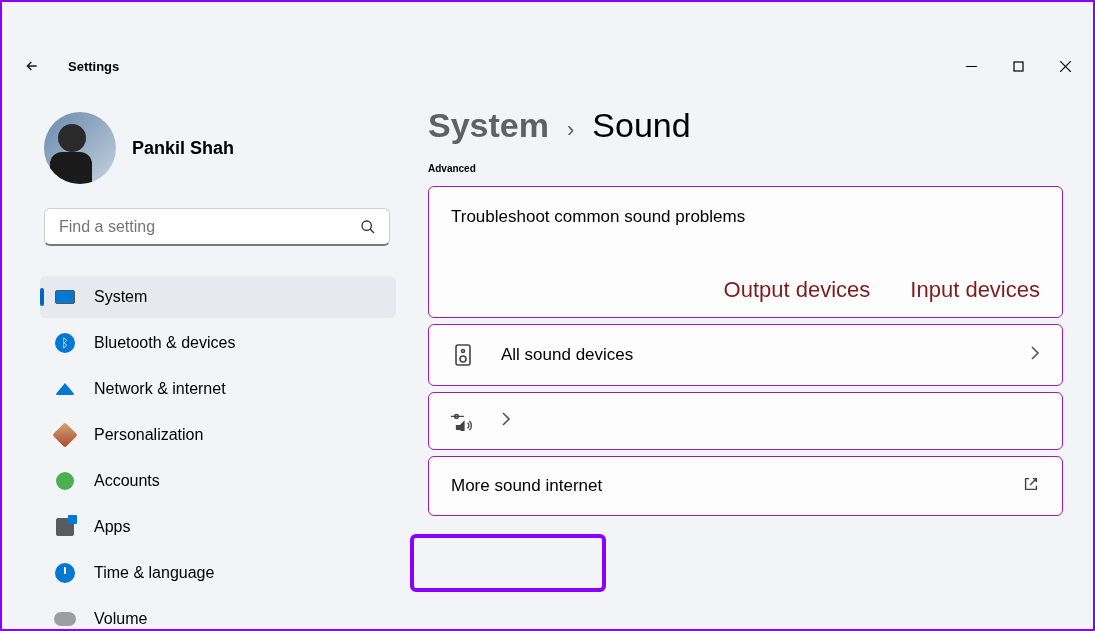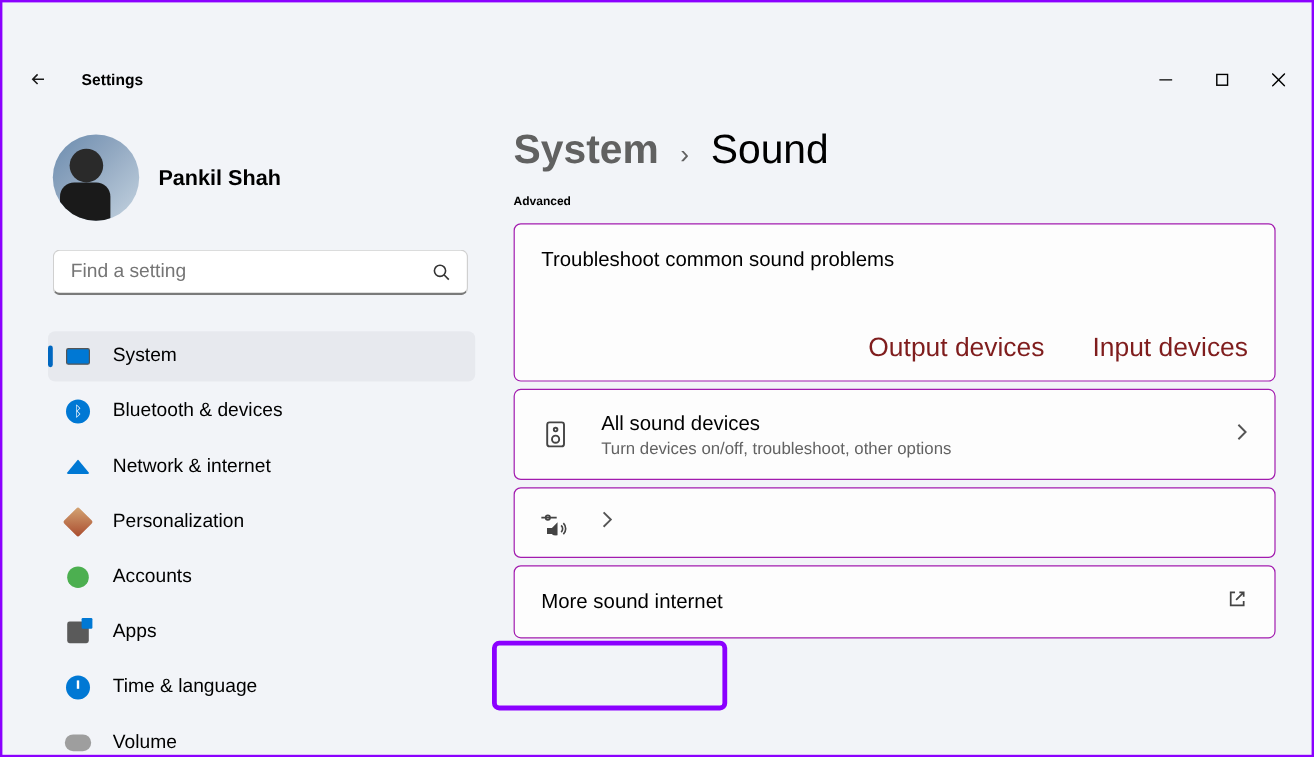--- a/index.html
+++ b/index.html
@@ -178,21 +178,20 @@
       <div class="row">
         <div class="row-icon">
           <svg width="18" height="24" viewBox="0 0 18 24" fill="none" stroke="#444" stroke-width="1.6">
               <rect x="2" y="2" width="14" height="20" rx="2"></rect>
               <circle cx="9" cy="8" r="1.5"></circle>
               <circle cx="9" cy="16" r="3"></circle>
             </svg>
         </div>
         <div class="row-body">
           <div class="row-label">All sound devices</div>
-          <div class="row-sub">Turn devices on/off, troubleshoot, other options</div>
         </div>
         <div class="row-chev">
           <svg width="10" height="16" viewBox="0 0 10 16" fill="none" stroke="#555" stroke-width="1.6">
               <path d="M2 2l6 6-6 6"></path>
             </svg>
         </div>
       </div>
     </div>
 
     <div class="card">

